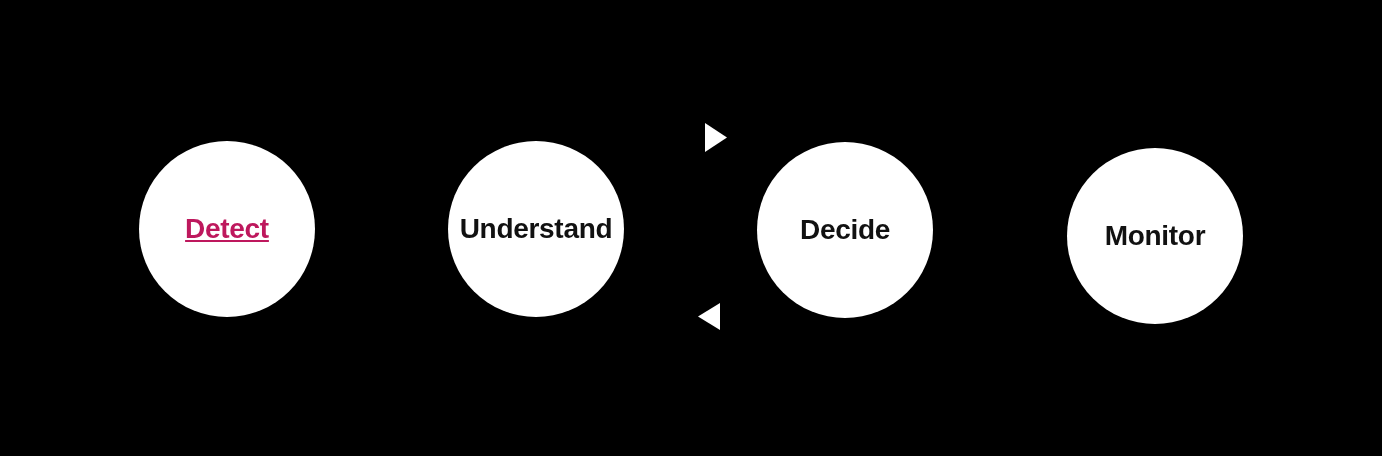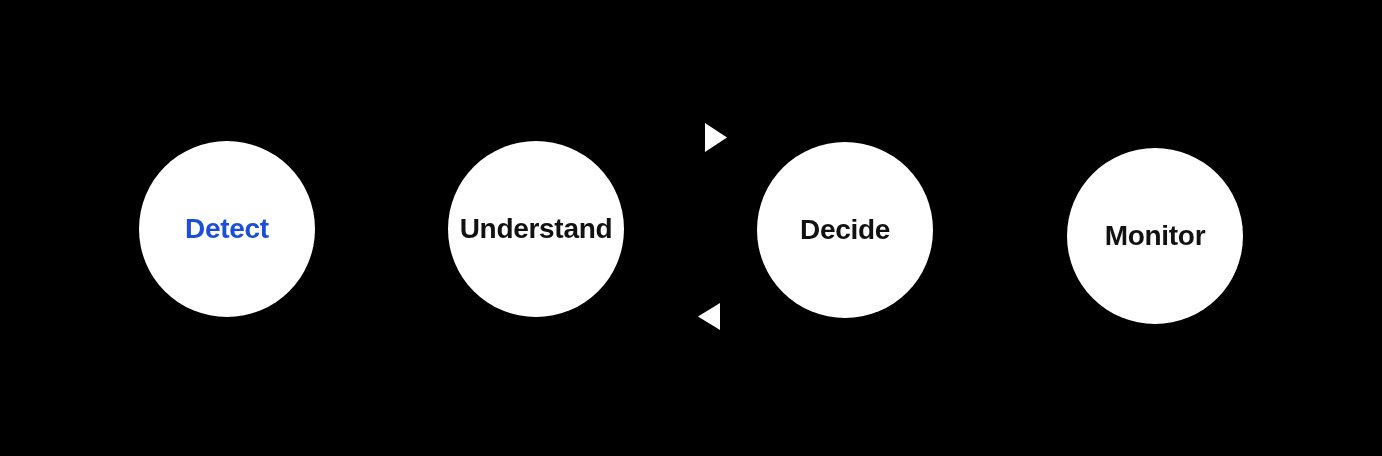--- a/index.html
+++ b/index.html
@@ -46,21 +46,21 @@
 </head>
 <body>
 
 <div class="stage" style="background: rgb(0, 0, 0);">
   <svg class="arrow-layer" viewBox="0 0 1382 456" xmlns="http://www.w3.org/2000/svg">
       <polygon points="705,123 705,152 727,137.5" fill="#ffffff"></polygon>
       <polygon points="720,303 720,330 698,316.5" fill="#ffffff"></polygon>
     </svg>
   <div class="node-layer">
       <div class="node" style="left: 139px; top: 141px; width: 176px; height: 176px; background: rgb(255, 255, 255);">
-        <span class="node-label" style="color: #1d4ed8;">Detect</span>
+        <span class="node-label" style="color: #be185d; text-decoration: underline;">Detect</span>
       </div>
       <div class="node" style="left: 757px; top: 142px; width: 176px; height: 176px; background: rgb(255, 255, 255);">
         <span class="node-label" style="color: rgb(17, 17, 17);">Decide</span>
       </div>
       <div class="node" style="left: 448px; top: 141px; width: 176px; height: 176px; background: rgb(255, 255, 255);">
         <span class="node-label" style="color: rgb(17, 17, 17);">Understand</span>
       </div>
       <div class="node" style="left: 1067px; top: 148px; width: 176px; height: 176px; background: rgb(255, 255, 255);">
         <span class="node-label" style="color: rgb(17, 17, 17);">Monitor</span>
       </div>

